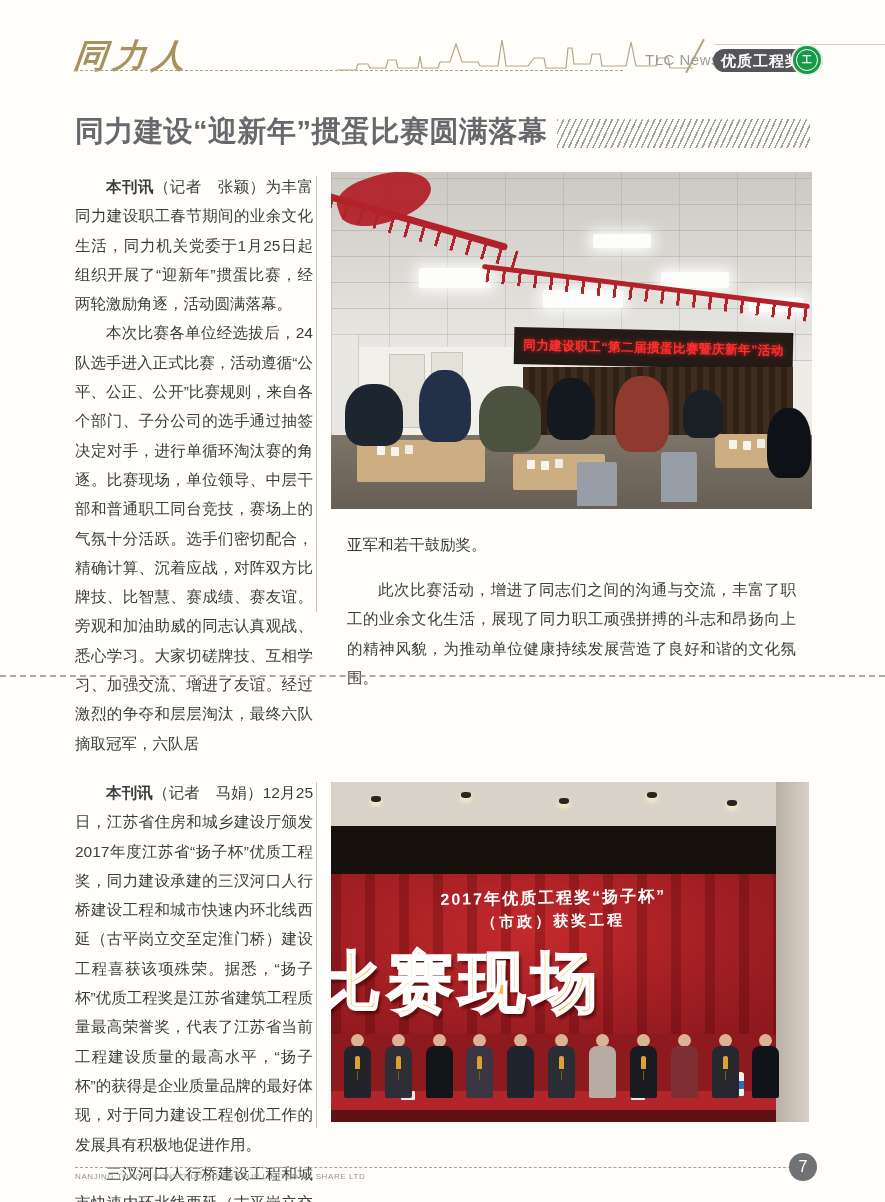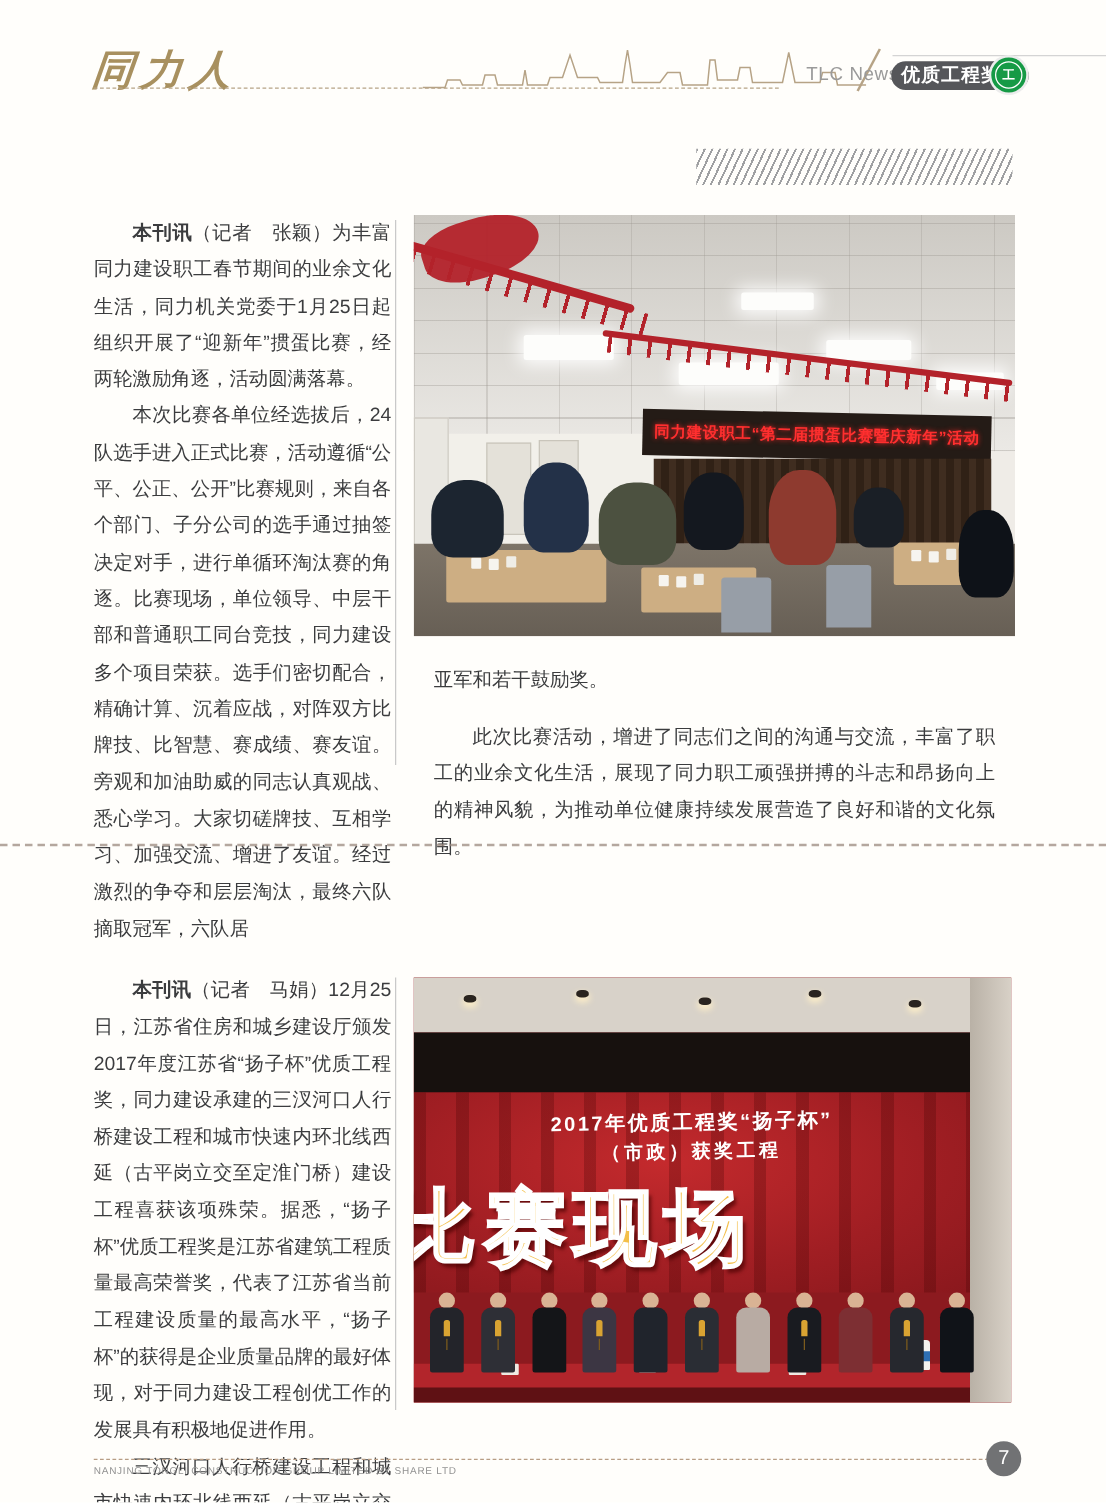--- a/index.html
+++ b/index.html
@@ -136,25 +136,26 @@
     <path d="M0 33 H18 L20 27 H30 L32 31 H48 L50 23 H58 L60 31 H80 L82 19 L84 31 H100 L102 25 H112 L118 7 L124 25 H140 L142 29 H160 L162 15 L164 3 L166 15 L168 29 H190 L196 21 H206 L208 31 H228 L230 11 H234 L236 27 H252 L254 17 H262 L264 29 H288 L293 5 L298 29 H318 L320 21 H330 L332 31 H355" stroke="#b6a386" fill="none" stroke-width="1.2"></path>
   </svg>
   <div class="diag"></div>
   <div class="gray-rule"></div>
   <div class="tlc">TLC News</div>
   <div class="badge">优质工程奖</div>
   <div class="badge-circle">
     <span class="badge-circle-inner">工</span>
   </div>
 
+  <h2 class="a-title" style="left:75px; top:112px;">同力建设“迎新年”掼蛋比赛圆满落幕</h2>
   <div class="hatch"></div>
 
   <div class="col-left" style="top:172px;">
     <p><b>本刊讯</b><span>（记者　张颖）为丰富同力建设职工春节期间的业余文化生活，同力机关党委于1月25日起组织开展了“迎新年”掼蛋比赛，经两轮激励角逐，活动圆满落幕。</span></p>
-    <p>本次比赛各单位经选拔后，24队选手进入正式比赛，活动遵循“公平、公正、公开”比赛规则，来自各个部门、子分公司的选手通过抽签决定对手，进行单循环淘汰赛的角逐。比赛现场，单位领导、中层干部和普通职工同台竞技，同力建设多个项目荣获。选手们密切配合，精确计算、沉着应战，对阵双方比牌技、比智慧、赛成绩、赛友谊。旁观和加油助威的同志认真观战、悉心学习。大家切磋牌技、互相学习、加强交流、增进了友谊。经过激烈的争夺和层层淘汰，最终六队摘取冠军，六队居</p>
+    <p>本次比赛各单位经选拔后，24队选手进入正式比赛，活动遵循“公平、公正、公开”比赛规则，来自各个部门、子分公司的选手通过抽签决定对手，进行单循环淘汰赛的角逐。比赛现场，单位领导、中层干部和普通职工同台竞技，赛场上的气氛十分活跃。选手们密切配合，精确计算、沉着应战，对阵双方比牌技、比智慧、赛成绩、赛友谊。旁观和加油助威的同志认真观战、悉心学习。大家切磋牌技、互相学习、加强交流、增进了友谊。经过激烈的争夺和层层淘汰，最终六队摘取冠军，六队居</p>
   </div>
 
   <div class="vrule" style="left:316px; top:176px; height:436px;"></div>
 
   <div class="photo1">
     <div class="p1-ceiling"></div>
     <div class="p1-light" style="left:88px; top:96px; width:72px; height:20px;"></div>
     <div class="p1-light" style="left:212px; top:118px; width:80px; height:18px;"></div>
     <div class="p1-light" style="left:330px; top:100px; width:68px; height:16px;"></div>
     <div class="p1-light" style="left:418px; top:126px; width:54px; height:14px;"></div>

